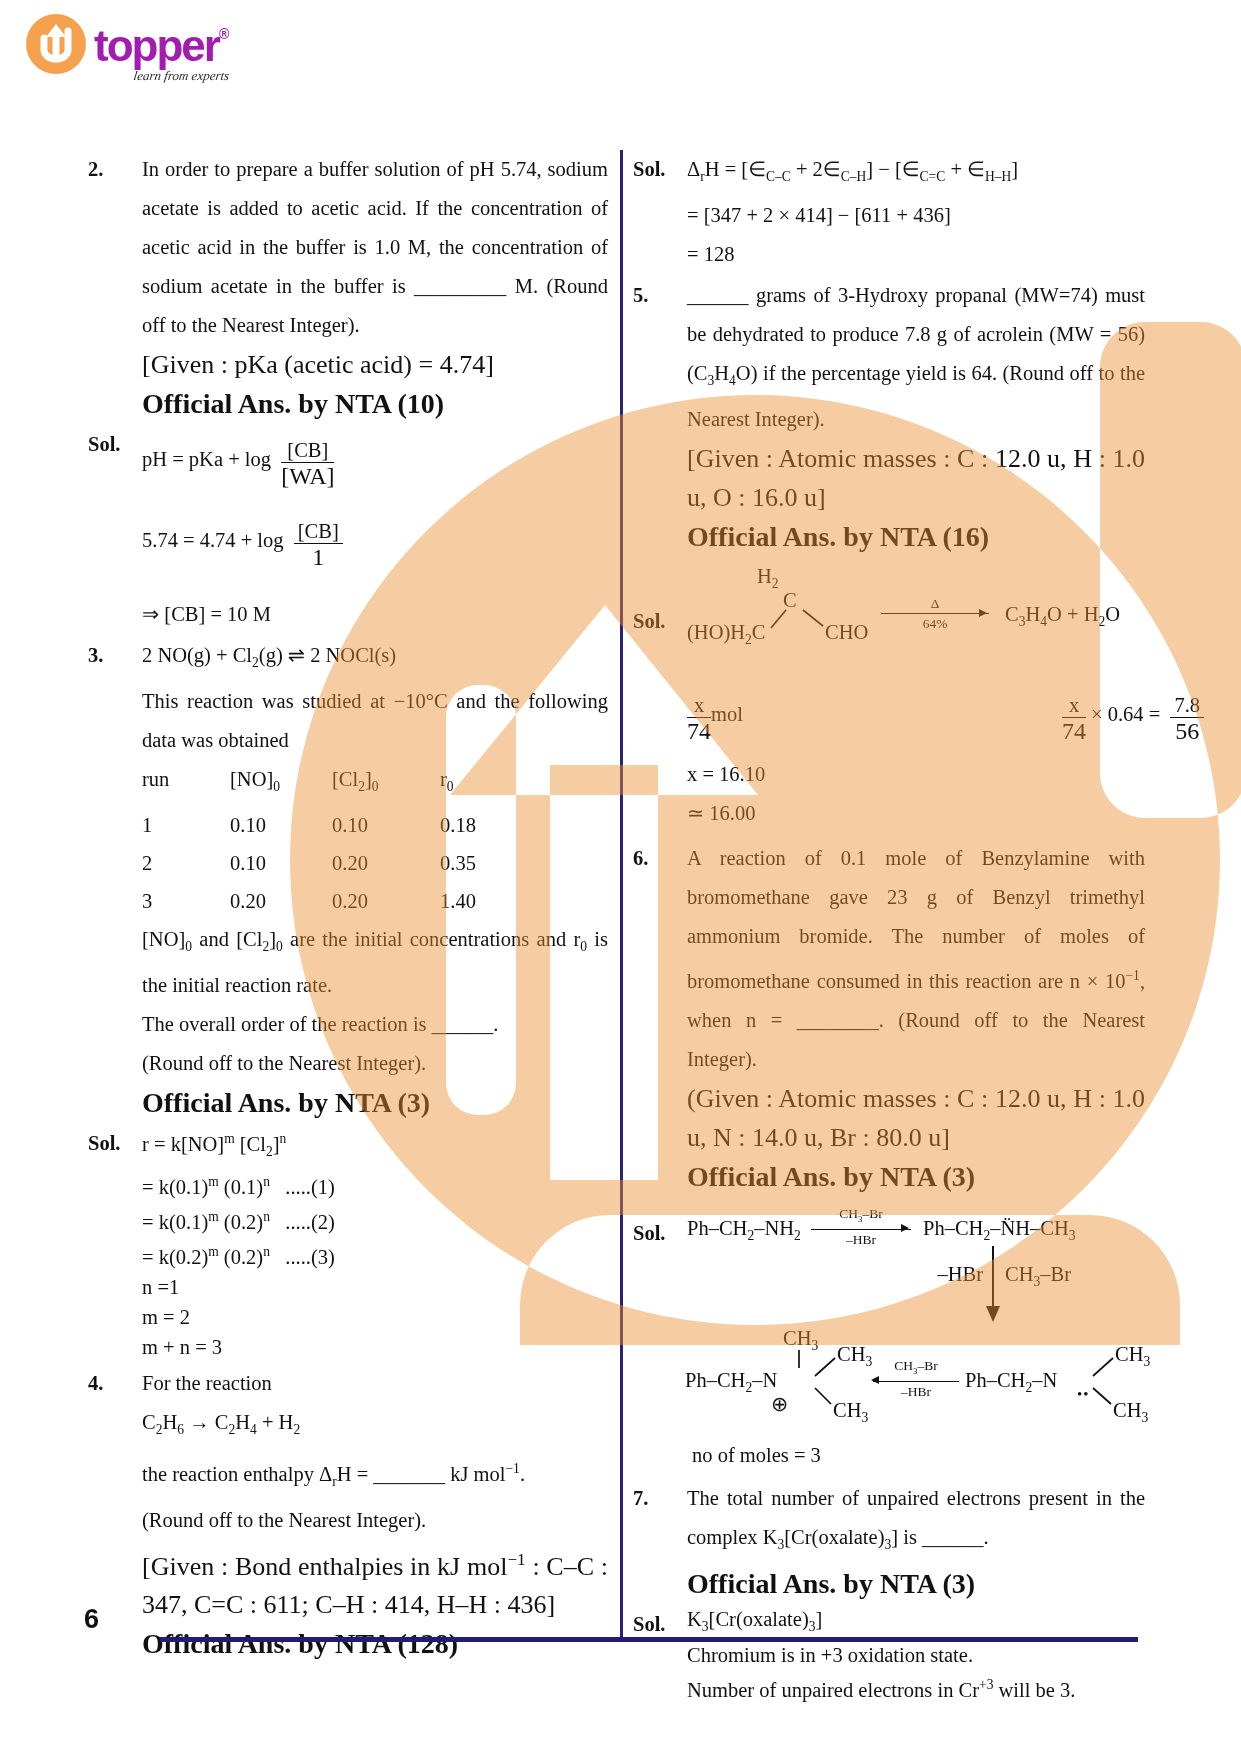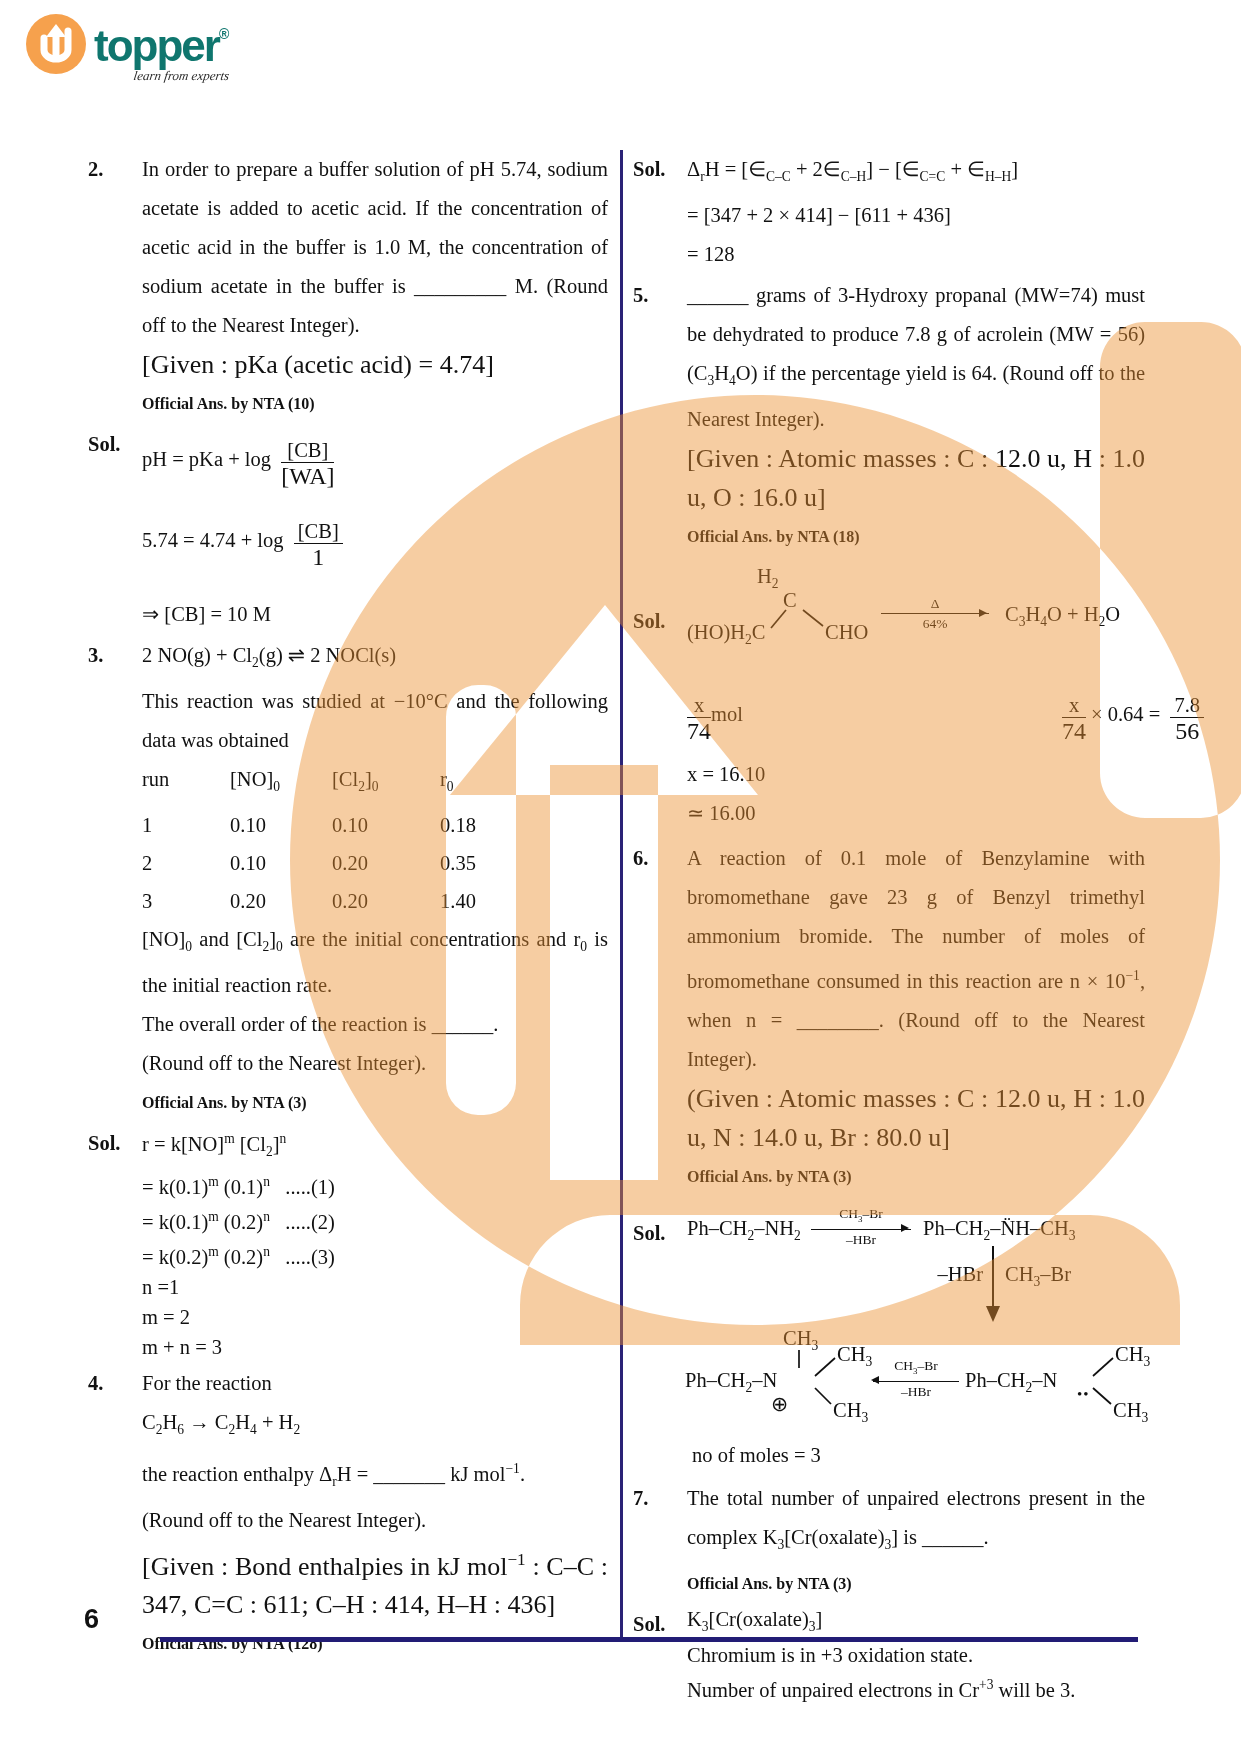--- a/index.html
+++ b/index.html
@@ -3,35 +3,35 @@
 <meta charset="utf-8">
 <style>
   html,body{margin:0;padding:0;background:#e8e8e8;}
   .page{position:relative;width:1241px;height:1754px;background:#ffffff;margin:0 auto;
         font-family:"Liberation Serif", serif;color:#111;overflow:hidden;}
   
   .logo{position:absolute;left:24px;top:12px;display:flex;align-items:flex-start;}
   .logo-mark{width:64px;height:64px;flex:none;}
   .brand-wrap{margin-left:6px;}
   .brand{font-family:"Liberation Sans",sans-serif;font-weight:bold;font-size:44px;
-         letter-spacing:-2px;line-height:44px;color:#0f766e;}
+         letter-spacing:-2px;line-height:44px;color:#a21caf;}
   .brand sup{font-size:14px;letter-spacing:0;vertical-align:22px;}
   .tagline{font-style:italic;font-size:13px;color:#2b2b2b;text-align:right;margin-top:0px;
            font-family:"Liberation Serif",serif;transform:skewX(-8deg);}
   
   .col{position:absolute;top:148px;}
   .col-left{left:88px;width:520px;}
   .col-right{left:633px;width:580px;}
   .vdivider{position:absolute;left:620px;top:150px;width:3px;height:1492px;background:#2a2276;}
   .para{font-size:20.5px;line-height:39px;text-align:justify;}
   .qrow{display:flex;margin-top:2px;}
   .qnum{width:54px;flex:none;font-weight:bold;font-size:20.5px;line-height:39px;}
   .qbody{flex:1;}
   .plain{text-align:left;}
-  .official{font-weight:bold;font-size:16px;line-height:39px;}
+  .official{font-weight:bold;font-size:28px;line-height:39px;}
   .given{font-size:26px;line-height:39px;text-align:justify;}
   
   .frac{display:inline-block;text-align:center;vertical-align:-18px;margin:0 5px;line-height:normal;}
   .frac .fn{display:block;border-bottom:1.7px solid #111;padding:0 4px;font-size:20.5px;}
   .frac .fd{display:block;font-size:24px;}
   .eqfr{font-size:20.5px;line-height:30px;margin:14px 0;}
   .eqline{font-size:20.5px;line-height:30px;}
   
   .harrow{display:inline-flex;flex-direction:column;align-items:center;vertical-align:middle;}
   .harrow .lbl{font-size:13.5px;line-height:15px;white-space:nowrap;}
@@ -179,21 +179,21 @@
         <div class="para plain">= [347 + 2 × 414] − [611 + 436]</div>
         <div class="para plain">= 128</div>
       </div>
     </div>
 
     <div class="qrow" style="width:512px;">
       <div class="qnum">5.</div>
       <div class="qbody">
         <div class="para">______ grams of 3-Hydroxy propanal (MW=74) must be dehydrated to produce 7.8 g of acrolein (MW = 56) (C<sub>3</sub>H<sub>4</sub>O) if the percentage yield is 64. (Round off to the Nearest Integer).</div>
         <div class="given">[Given : Atomic masses : C : 12.0 u, H : 1.0 u, O : 16.0 u]</div>
-        <div class="official">Official Ans. by NTA (18)</div>
+        <div class="official">Official Ans. by NTA (16)</div>
       </div>
     </div>
 
     <div class="chem" style="height:118px;margin-top:6px;">
       <svg class="bonds" width="580" height="118">
         <line x1="138" y1="66" x2="153" y2="48" stroke="#111" stroke-width="1.7"></line>
         <line x1="170" y1="48" x2="190" y2="64" stroke="#111" stroke-width="1.7"></line>
       </svg>
       <span class="abs qnum" style="left:0;top:40px;">Sol.</span>
       <span class="abs chemtxt" style="left:124px;top:2px;">H<sub>2</sub></span>

